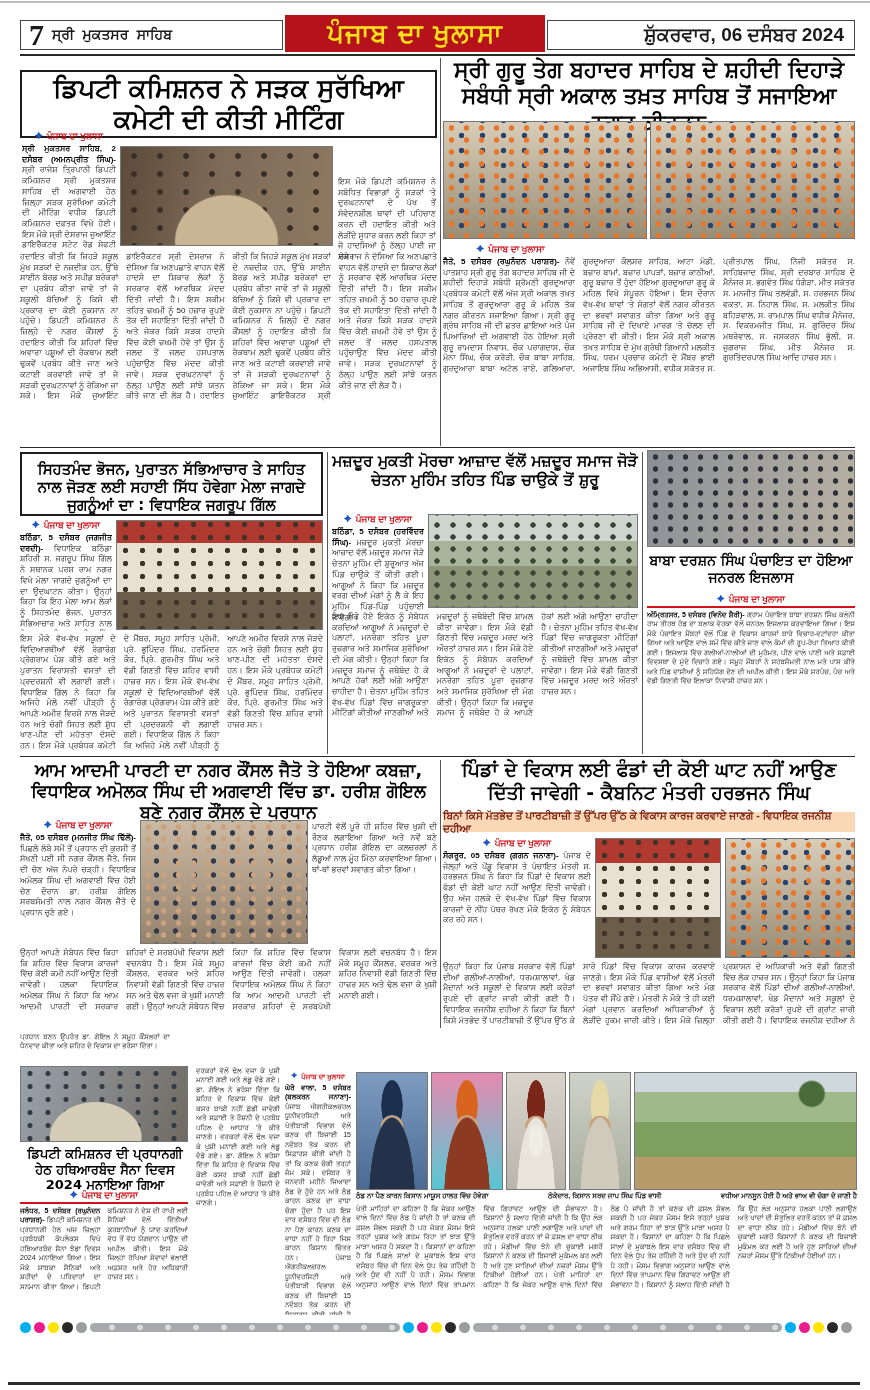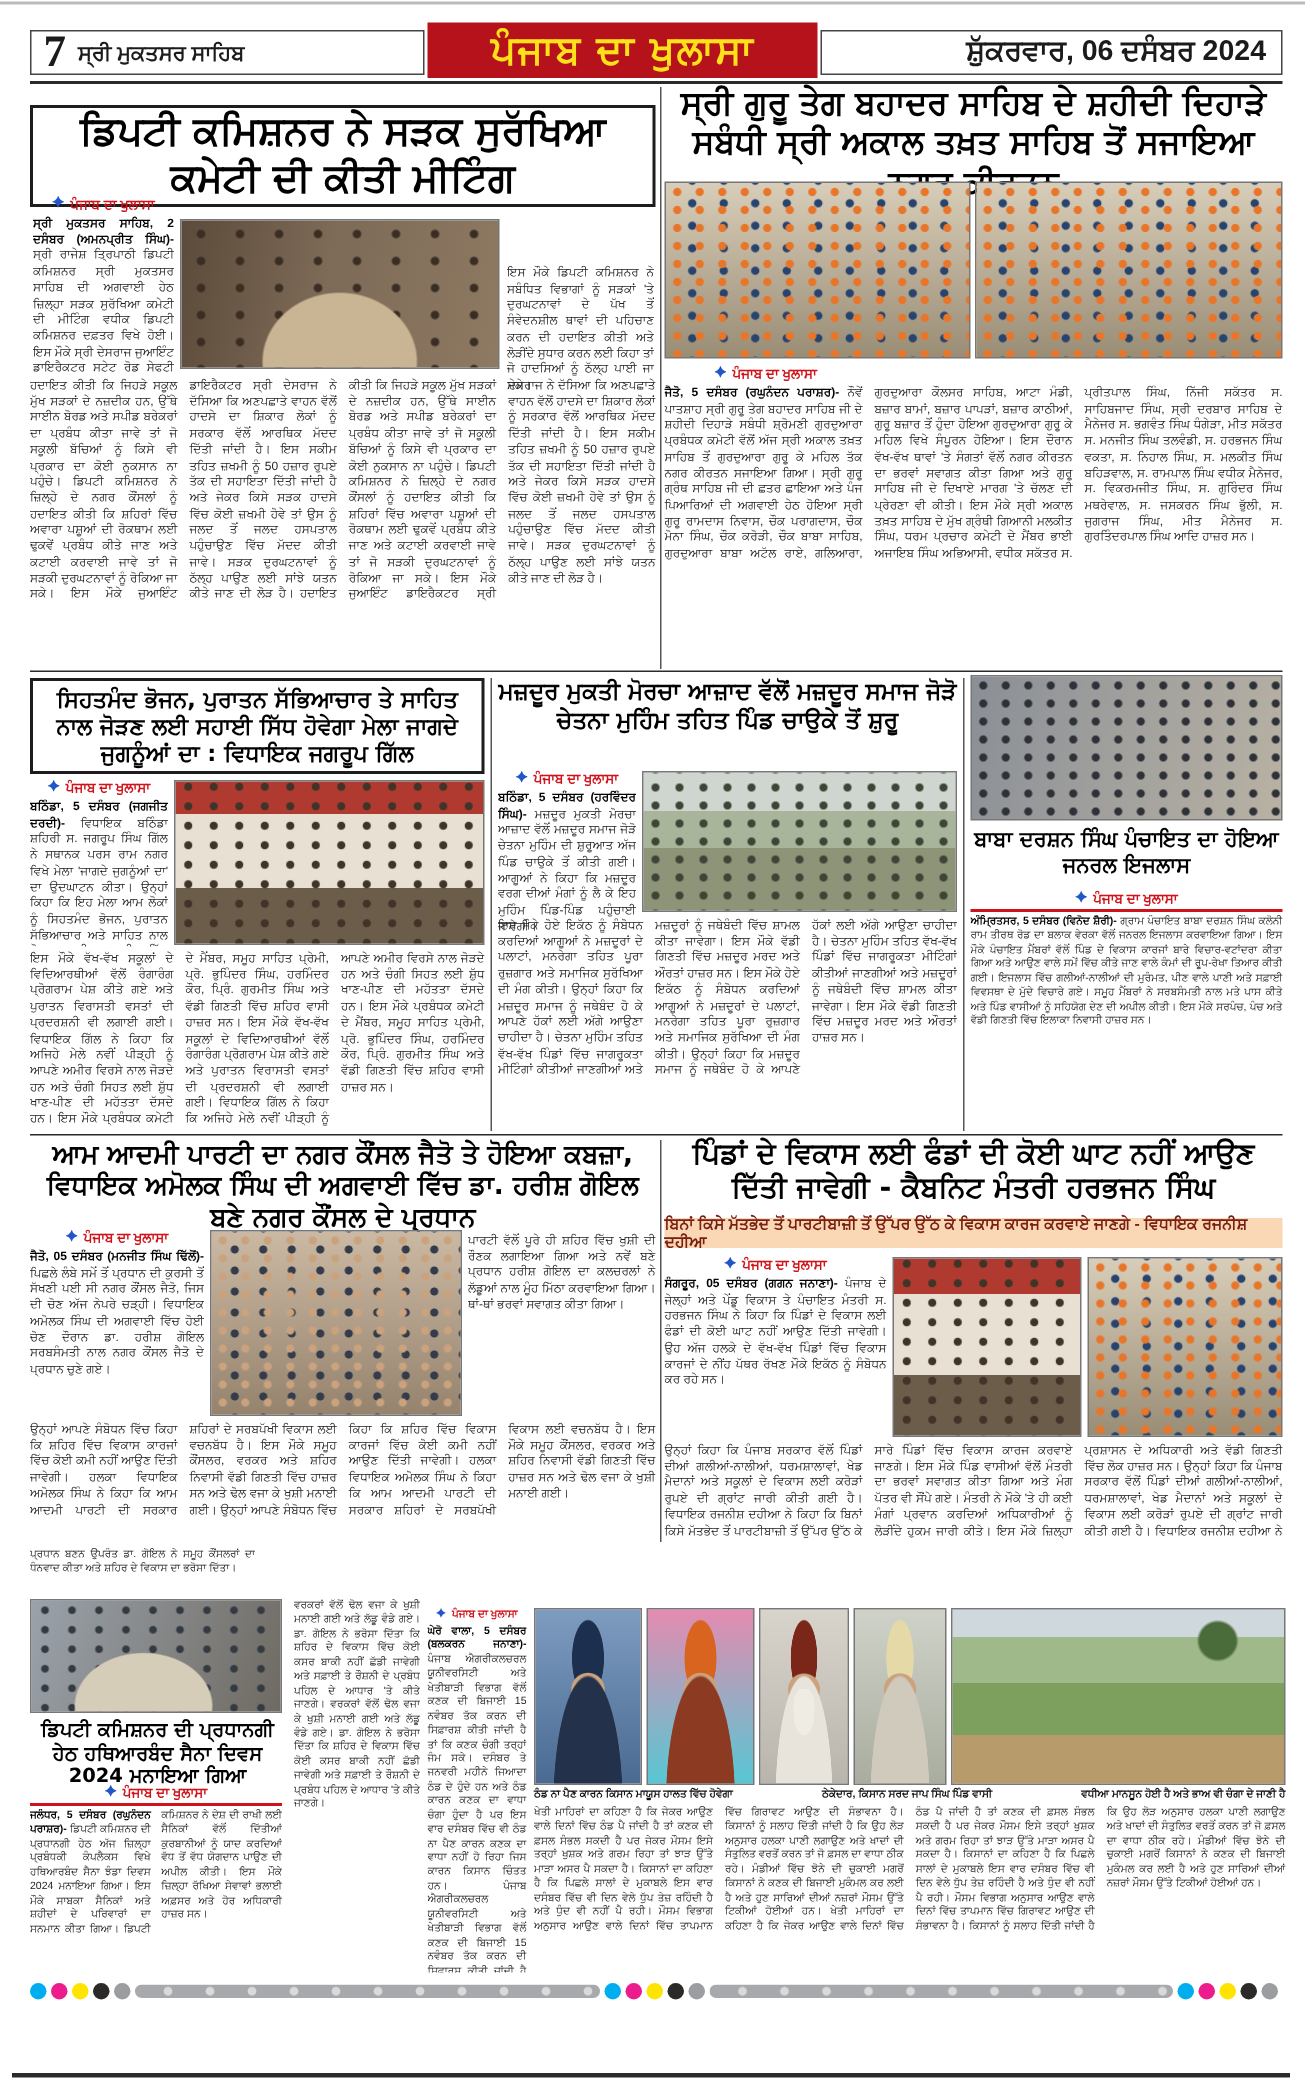--- a/index.html
+++ b/index.html
@@ -69,21 +69,21 @@
   .p4{--turban:#e6d9a8;--coat:#cfcabb;--bg1:#cfd2c8;--bg2:#a9ad9f;}
   .p3::after{content:"";position:absolute;left:38%;top:46%;width:24%;height:26%;
     background:#efece4;border-radius:40% 40% 55% 55%;}
   .portrait{position:relative;}
   .ph-field{background:
     radial-gradient(circle at 80% 18%,#4a6b3a 0 6%,rgba(0,0,0,0) 7%),
     linear-gradient(#cfd8dc 0 16%,#9fb98a 16% 42%,#7da05e 42% 72%,#b89b6a 72%);}
   
   .hdr-left{display:flex;align-items:center;gap:8px;padding:0 8px;justify-content:flex-start;}
   .hdr-num{font-family:"Liberation Serif",serif;font-size:30px;font-weight:bold;line-height:1;}
-  .hdr-ed{font-size:14px;font-weight:bold;}
+  .hdr-ed{font-size:14px;font-weight:bold;font-family:Liberation Mono, monospace;}
   .masthead{background:#b5121b;color:#ffe11a;font-size:26px;font-weight:bold;
     display:flex;align-items:center;justify-content:center;letter-spacing:1px;
     font-family:"DejaVu Sans","Liberation Sans",sans-serif;}
   .hdr-date{font-size:19px;font-weight:bold;justify-content:flex-end;padding:0 10px;}
   .subbar{background:#fad7b5;color:#7a2012;font-weight:bold;font-size:10.5px;
     display:flex;align-items:center;justify-content:center;}
   .caprow{display:flex;justify-content:space-between;font-size:7px;font-weight:bold;color:#111;}
   .dot{width:11px;height:11px;border-radius:50%;display:inline-block;}
   .dc{background:#00aeef}.dm{background:#ec1c8d}.dy{background:#ffe400}.dk{background:#2b2a29}.dg{background:#9b9da0}
   .bar{height:9px;border-radius:5px;background:#a7a9ac;
@@ -150,21 +150,21 @@
     <span class="dl">ਜੈਤੋ, 5 ਦਸੰਬਰ (ਰਘੁਨੰਦਨ ਪਰਾਸ਼ਰ)-</span>
     <span>ਨੌਵੇਂ ਪਾਤਸ਼ਾਹ ਸ੍ਰੀ ਗੁਰੂ ਤੇਗ ਬਹਾਦਰ ਸਾਹਿਬ ਜੀ ਦੇ ਸ਼ਹੀਦੀ ਦਿਹਾੜੇ ਸਬੰਧੀ ਸ਼੍ਰੋਮਣੀ ਗੁਰਦੁਆਰਾ ਪ੍ਰਬੰਧਕ ਕਮੇਟੀ ਵੱਲੋਂ ਅੱਜ ਸ੍ਰੀ ਅਕਾਲ ਤਖ਼ਤ ਸਾਹਿਬ ਤੋਂ ਗੁਰਦੁਆਰਾ ਗੁਰੂ ਕੇ ਮਹਿਲ ਤੱਕ ਨਗਰ ਕੀਰਤਨ ਸਜਾਇਆ ਗਿਆ। ਸ੍ਰੀ ਗੁਰੂ ਗ੍ਰੰਥ ਸਾਹਿਬ ਜੀ ਦੀ ਛਤਰ ਛਾਇਆ ਅਤੇ ਪੰਜ ਪਿਆਰਿਆਂ ਦੀ ਅਗਵਾਈ ਹੇਠ ਹੋਇਆ ਸ੍ਰੀ ਗੁਰੂ ਰਾਮਦਾਸ ਨਿਵਾਸ, ਚੌਕ ਪਰਾਗਦਾਸ, ਚੌਕ ਮੋਨਾ ਸਿੰਘ, ਚੌਕ ਕਰੋੜੀ, ਚੌਕ ਬਾਬਾ ਸਾਹਿਬ, ਗੁਰਦੁਆਰਾ ਬਾਬਾ ਅਟੱਲ ਰਾਏ, ਗਲਿਆਰਾ, ਗੁਰਦੁਆਰਾ ਕੌਲਸਰ ਸਾਹਿਬ, ਆਟਾ ਮੰਡੀ, ਬਜ਼ਾਰ ਬਾਮਾਂ, ਬਜ਼ਾਰ ਪਾਪੜਾਂ, ਬਜ਼ਾਰ ਕਾਠੀਆਂ, ਗੁਰੂ ਬਜ਼ਾਰ ਤੋਂ ਹੁੰਦਾ ਹੋਇਆ ਗੁਰਦੁਆਰਾ ਗੁਰੂ ਕੇ ਮਹਿਲ ਵਿਖੇ ਸੰਪੂਰਨ ਹੋਇਆ।</span>
     <span>ਇਸ ਦੌਰਾਨ ਵੱਖ-ਵੱਖ ਥਾਵਾਂ 'ਤੇ ਸੰਗਤਾਂ ਵੱਲੋਂ ਨਗਰ ਕੀਰਤਨ ਦਾ ਭਰਵਾਂ ਸਵਾਗਤ ਕੀਤਾ ਗਿਆ ਅਤੇ ਗੁਰੂ ਸਾਹਿਬ ਜੀ ਦੇ ਦਿਖਾਏ ਮਾਰਗ 'ਤੇ ਚੱਲਣ ਦੀ ਪ੍ਰੇਰਣਾ ਵੀ ਕੀਤੀ। ਇਸ ਮੌਕੇ ਸ੍ਰੀ ਅਕਾਲ ਤਖ਼ਤ ਸਾਹਿਬ ਦੇ ਮੁੱਖ ਗ੍ਰੰਥੀ ਗਿਆਨੀ ਮਲਕੀਤ ਸਿੰਘ, ਧਰਮ ਪ੍ਰਚਾਰ ਕਮੇਟੀ ਦੇ ਮੈਂਬਰ ਭਾਈ ਅਜਾਇਬ ਸਿੰਘ ਅਭਿਆਸੀ, ਵਧੀਕ ਸਕੱਤਰ ਸ. ਪ੍ਰੀਤਪਾਲ ਸਿੰਘ, ਨਿੱਜੀ ਸਕੱਤਰ ਸ. ਸਾਹਿਬਜਾਦ ਸਿੰਘ, ਸ੍ਰੀ ਦਰਬਾਰ ਸਾਹਿਬ ਦੇ ਮੈਨੇਜਰ ਸ. ਭਗਵੰਤ ਸਿੰਘ ਧੰਗੇੜਾ, ਮੀਤ ਸਕੱਤਰ ਸ. ਮਨਜੀਤ ਸਿੰਘ ਤਲਵੰਡੀ, ਸ. ਹਰਭਜਨ ਸਿੰਘ ਵਕਤਾ, ਸ. ਨਿਹਾਲ ਸਿੰਘ, ਸ. ਮਲਕੀਤ ਸਿੰਘ ਬਹਿੜਵਾਲ, ਸ. ਰਾਮਪਾਲ ਸਿੰਘ ਵਧੀਕ ਮੈਨੇਜਰ, ਸ. ਵਿਕਰਮਜੀਤ ਸਿੰਘ, ਸ. ਗੁਰਿੰਦਰ ਸਿੰਘ ਮਥਰੇਵਾਲ, ਸ. ਜਸਕਰਨ ਸਿੰਘ ਭੁੱਲੀ, ਸ. ਜੁਗਰਾਜ ਸਿੰਘ, ਮੀਤ ਮੈਨੇਜਰ ਸ. ਗੁਰਤਿੰਦਰਪਾਲ ਸਿੰਘ ਆਦਿ ਹਾਜ਼ਰ ਸਨ।</span>
   </div>
 
   <div class="abs rule-h" style="left:20px;top:447px;width:835px;height:1px;"></div>
 
   <div class="abs rule-v" style="left:327px;top:452px;height:302px;"></div>
   <div class="abs rule-v" style="left:642px;top:452px;height:302px;"></div>
 
-  <div class="abs box hl" style="left:20px;top:452px;width:303px;height:64px;font-size:15px;padding:12px 4px;">
+  <div class="abs box hl" style="left:20px;top:452px;width:303px;height:64px;font-size:15px;padding:0 4px;align-items:flex-end;">
     <span>ਸਿਹਤਮੰਦ ਭੋਜਨ, ਪੁਰਾਤਨ ਸੱਭਿਆਚਾਰ ਤੇ ਸਾਹਿਤ ਨਾਲ ਜੋੜਣ ਲਈ ਸਹਾਈ ਸਿੱਧ ਹੋਵੇਗਾ ਮੇਲਾ ਜਾਗਦੇ ਜੁਗਨੂੰਆਂ ਦਾ : ਵਿਧਾਇਕ ਜਗਰੂਪ ਗਿੱਲ</span>
   </div>
   <div class="abs" style="left:20px;top:520px;width:92px;height:112px;">
     <div class="byline">
         <span class="star">✦</span>
         <span>ਪੰਜਾਬ ਦਾ ਖੁਲਾਸਾ</span>
       </div>
     <div class="bt" style="height:98px;margin-top:3px;">
       <span class="dl">ਬਠਿੰਡਾ, 5 ਦਸੰਬਰ (ਜਗਜੀਤ ਦਰਦੀ)-</span>
       <span>ਵਿਧਾਇਕ ਬਠਿੰਡਾ ਸ਼ਹਿਰੀ ਸ. ਜਗਰੂਪ ਸਿੰਘ ਗਿੱਲ ਨੇ ਸਥਾਨਕ ਪਰਸ ਰਾਮ ਨਗਰ ਵਿਖੇ ਮੇਲਾ 'ਜਾਗਦੇ ਜੁਗਨੂੰਆਂ ਦਾ' ਦਾ ਉਦਘਾਟਨ ਕੀਤਾ। ਉਨ੍ਹਾਂ ਕਿਹਾ ਕਿ ਇਹ ਮੇਲਾ ਆਮ ਲੋਕਾਂ ਨੂੰ ਸਿਹਤਮੰਦ ਭੋਜਨ, ਪੁਰਾਤਨ ਸੱਭਿਆਚਾਰ ਅਤੇ ਸਾਹਿਤ ਨਾਲ ਜੋੜਨ ਲਈ ਸਹਾਈ ਸਿੱਧ ਹੋਵੇਗਾ।</span>

